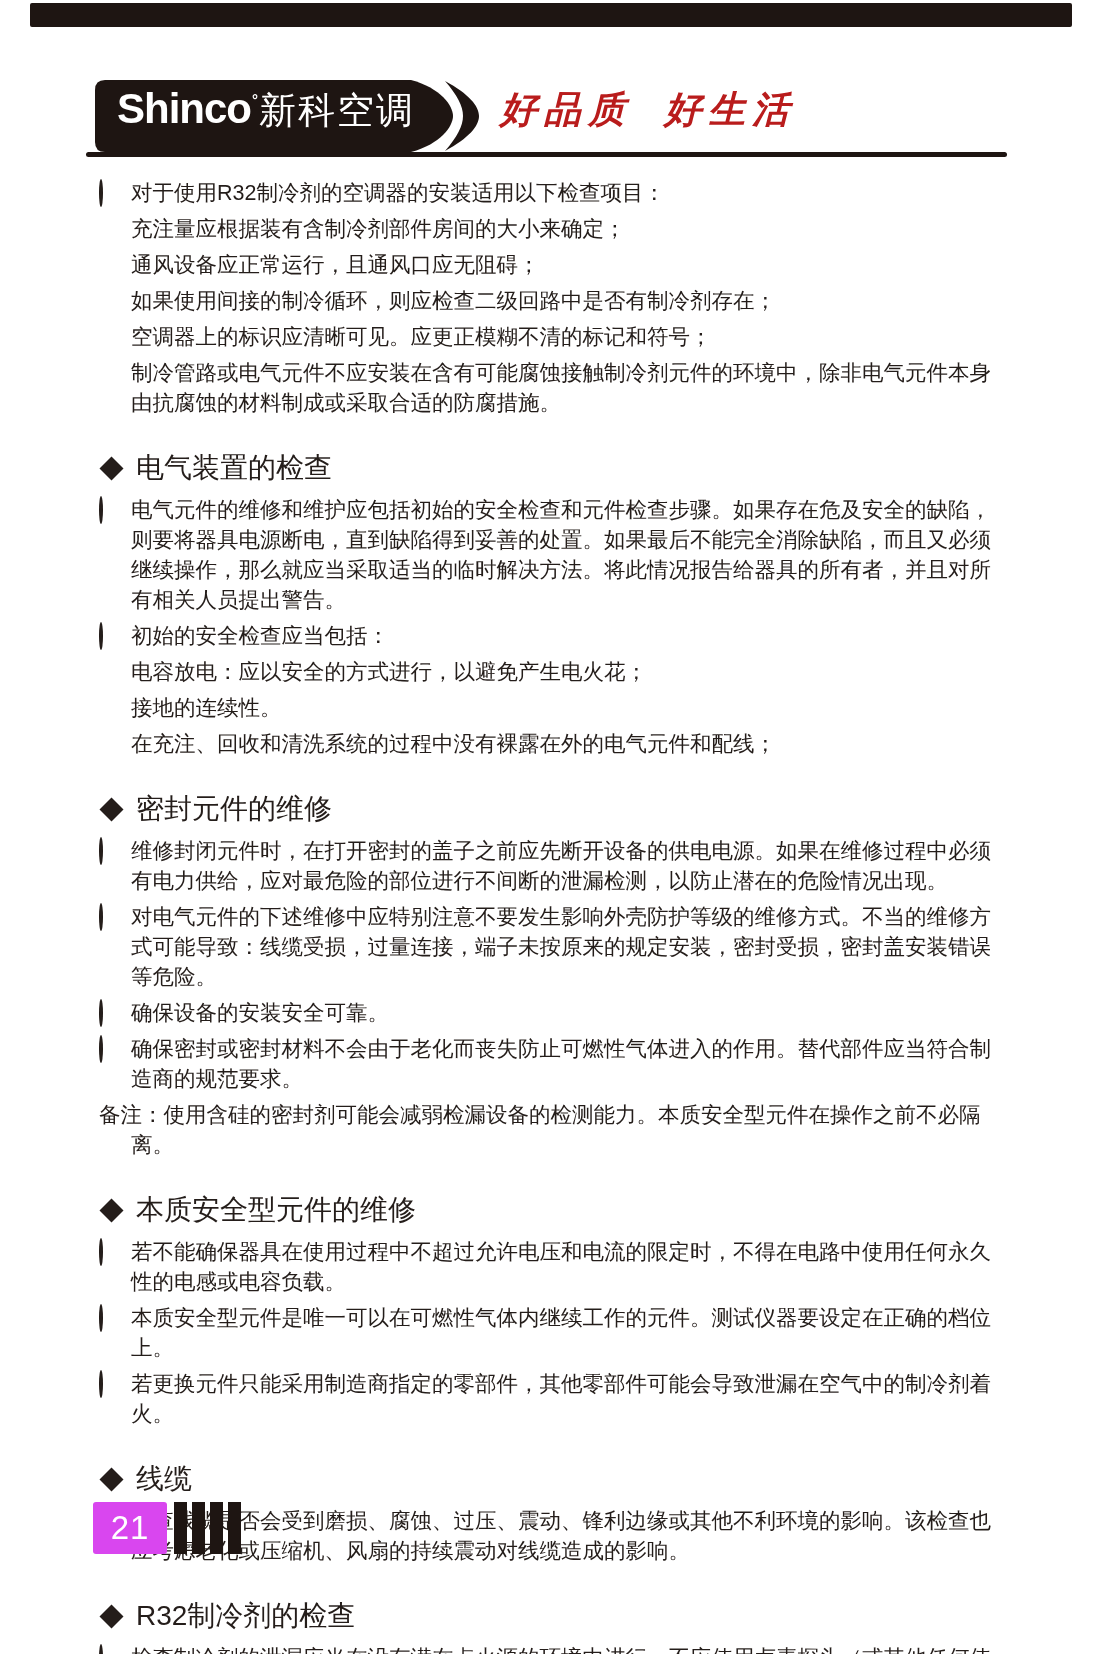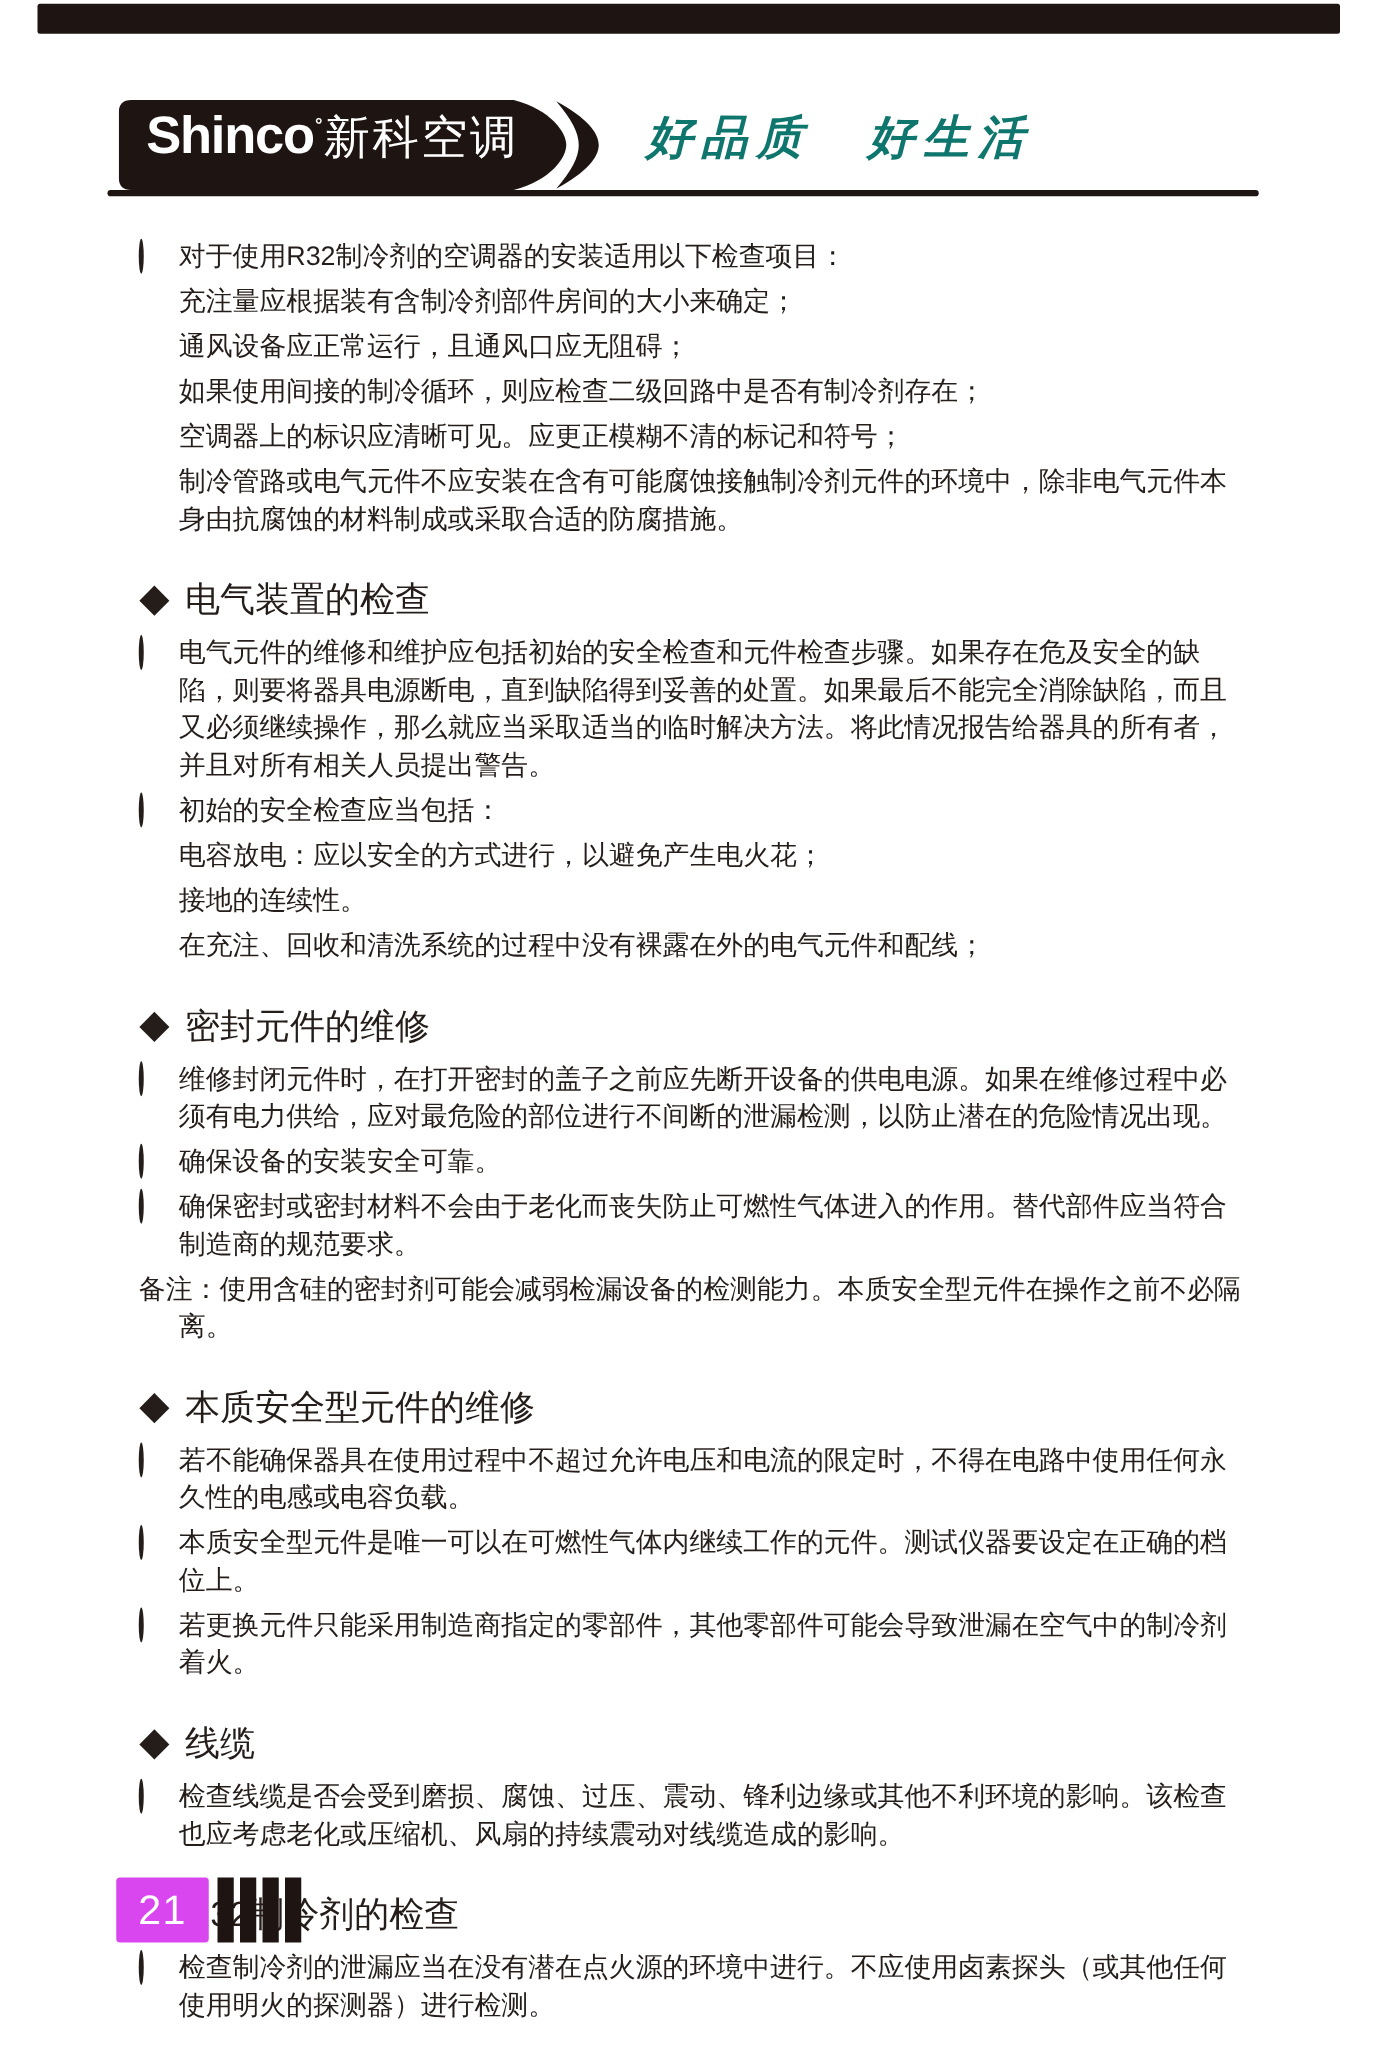--- a/index.html
+++ b/index.html
@@ -20,34 +20,34 @@
   .logo-block { position:relative; width:392px; height:61px; }
   .logo-block svg { position:absolute; top:0; left:0; }
   .logo-text {
     position:absolute; top:50%; left:22px; transform:translateY(-50%);
     color:#ffffff; white-space:nowrap; display:flex; align-items:baseline;
   }
   .logo-latin { font-size:42px; font-weight:bold; letter-spacing:-1px; }
   .logo-reg   { font-size:15px; font-weight:bold; position:relative; top:-18px; margin:0 1px; }
   .logo-cn    { font-size:37px; font-weight:normal; letter-spacing:2px; }
   .slogan {
-    margin-left:30px; font-family:Liberation Mono, monospace;
+    margin-left:13px; font-family:Liberation Serif, serif;
     font-size:37px; font-weight:bold; font-style:italic;
-    letter-spacing:7px; word-spacing:16px; color:#0f766e; white-space:nowrap;
+    letter-spacing:7px; word-spacing:16px; color:#b91c1c; white-space:nowrap;
   }
   .header-rule {
     position:absolute; top:152px; left:86px; width:921px; height:5px;
     background:#1e1512; border-radius:3px;
   }
   
   .content {
     position:absolute; top:174px; left:95px; width:916px;
     font-size:21.5px; line-height:30px; color:#241d1a;
   }
-  .doc-section { margin:16px; }
+  .doc-section { margin:4px; }
   .heading {
     display:flex; align-items:center; margin:33px 0 10px 0;
     font-size:28px; line-height:34px; font-weight:normal; color:#241d1a;
   }
   .diamond {
     width:17px; height:17px; background:#241d1a; transform:rotate(45deg);
     margin:0 16px 0 4px; flex:none;
   }
   .item { display:flex; margin:0 0 6px 0; }
   .mk { width:32px; flex:none; }
@@ -151,20 +151,24 @@
         <div class="heading">
           <span class="diamond"></span>
           <span class="heading-text">密封元件的维修</span>
         </div>
         <div class="item">
           <span class="mk"><span class="circle-bullet"></span></span>
           <div class="tx">维修封闭元件时，在打开密封的盖子之前应先断开设备的供电电源。如果在维修过程中必须有电力供给，应对最危险的部位进行不间断的泄漏检测，以防止潜在的危险情况出现。</div>
         </div>
         <div class="item">
           <span class="mk"><span class="circle-bullet"></span></span>
+          <div class="tx">对电气元件的下述维修中应特别注意不要发生影响外壳防护等级的维修方式。不当的维修方式可能导致：线缆受损，过量连接，端子未按原来的规定安装，密封受损，密封盖安装错误等危险。</div>
+        </div>
+        <div class="item">
+          <span class="mk"><span class="circle-bullet"></span></span>
           <div class="tx">确保设备的安装安全可靠。</div>
         </div>
         <div class="item">
           <span class="mk"><span class="circle-bullet"></span></span>
           <div class="tx">确保密封或密封材料不会由于老化而丧失防止可燃性气体进入的作用。替代部件应当符合制造商的规范要求。</div>
         </div>
         <p class="note">备注：使用含硅的密封剂可能会减弱检漏设备的检测能力。本质安全型元件在操作之前不必隔离。</p>
       </section>
       <section class="doc-section">
         <div class="heading">

